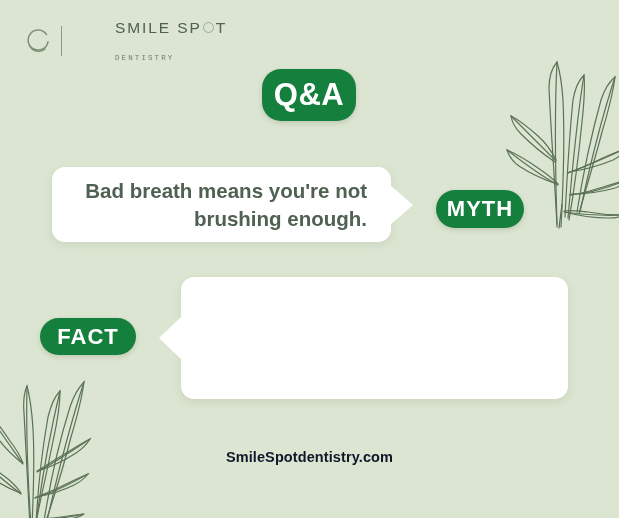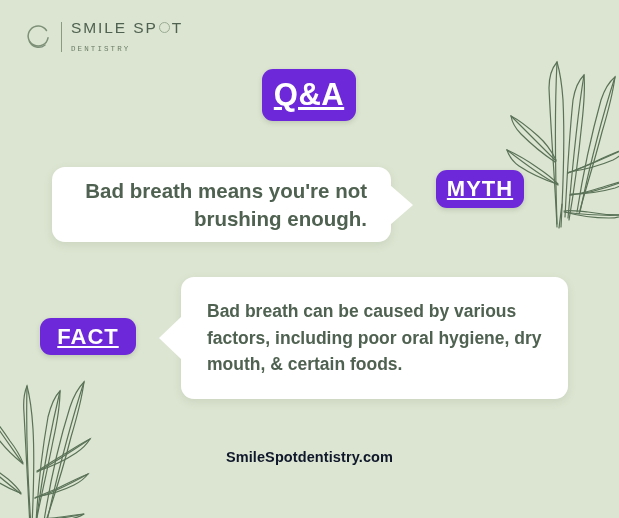--- a/index.html
+++ b/index.html
@@ -56,21 +56,22 @@
   #logo-divider {
     width: 1px;
     height: 30px;
     background: #8a9b84;
     flex: 0 0 auto;
   }
   #logo-text {
     display: flex;
     flex-direction: column;
     justify-content: space-between;
-    gap: 10px;
+    gap: 19px;
+    margin-left: 44px;
   }
   #logo-name {
     font-size: 15.5px;
     letter-spacing: 1.9px;
     color: #4f6150;
     line-height: 1;
     white-space: nowrap;
     display: flex;
     align-items: center;
   }
@@ -88,41 +89,40 @@
     font-size: 7.5px;
     letter-spacing: 2.1px;
     color: #6b7d68;
     line-height: 1;
     font-family: Liberation Mono, monospace;
   }
 
   
   .badge {
     position: absolute;
-    background: #6d28d9;
+    background: #15803d;
     color: #ffffff;
     font-weight: bold;
     display: flex;
     align-items: center;
     justify-content: center;
-    border-radius: 11px;
+    border-radius: 19px;
     box-shadow: 0 2px 5px rgba(80, 100, 78, 0.22);
     letter-spacing: 0.3px;
-    text-decoration: underline;
   }
   #badge-qa {
     top: 69px;
     left: 262px;
     width: 94px;
     height: 52px;
     font-size: 31px;
     letter-spacing: 0.5px;
   }
   #badge-myth {
-    top: 170px;
+    top: 190px;
     left: 436px;
     width: 88px;
     height: 38px;
     font-size: 22px;
     letter-spacing: 1px;
   }
   #badge-fact {
     top: 318px;
     left: 40px;
     width: 96px;
@@ -292,18 +292,17 @@
 
   <div class="bubble" id="bubble-myth">
     <div class="bubble-text">Bad breath means you're not brushing enough.</div>
     <div class="tail"></div>
   </div>
   <div class="badge" id="badge-myth">MYTH</div>
 
   <div class="badge" id="badge-fact">FACT</div>
   <div class="bubble" id="bubble-fact">
     <div class="tail"></div>
-    <div class="bubble-text">Bad breath can be caused by various factors, including poor oral hygiene, dry mouth, &amp; certain foods.</div>
   </div>
 
   <div id="footer-url">SmileSpotdentistry.com</div>
 
 </div>
 
 </body></html>

